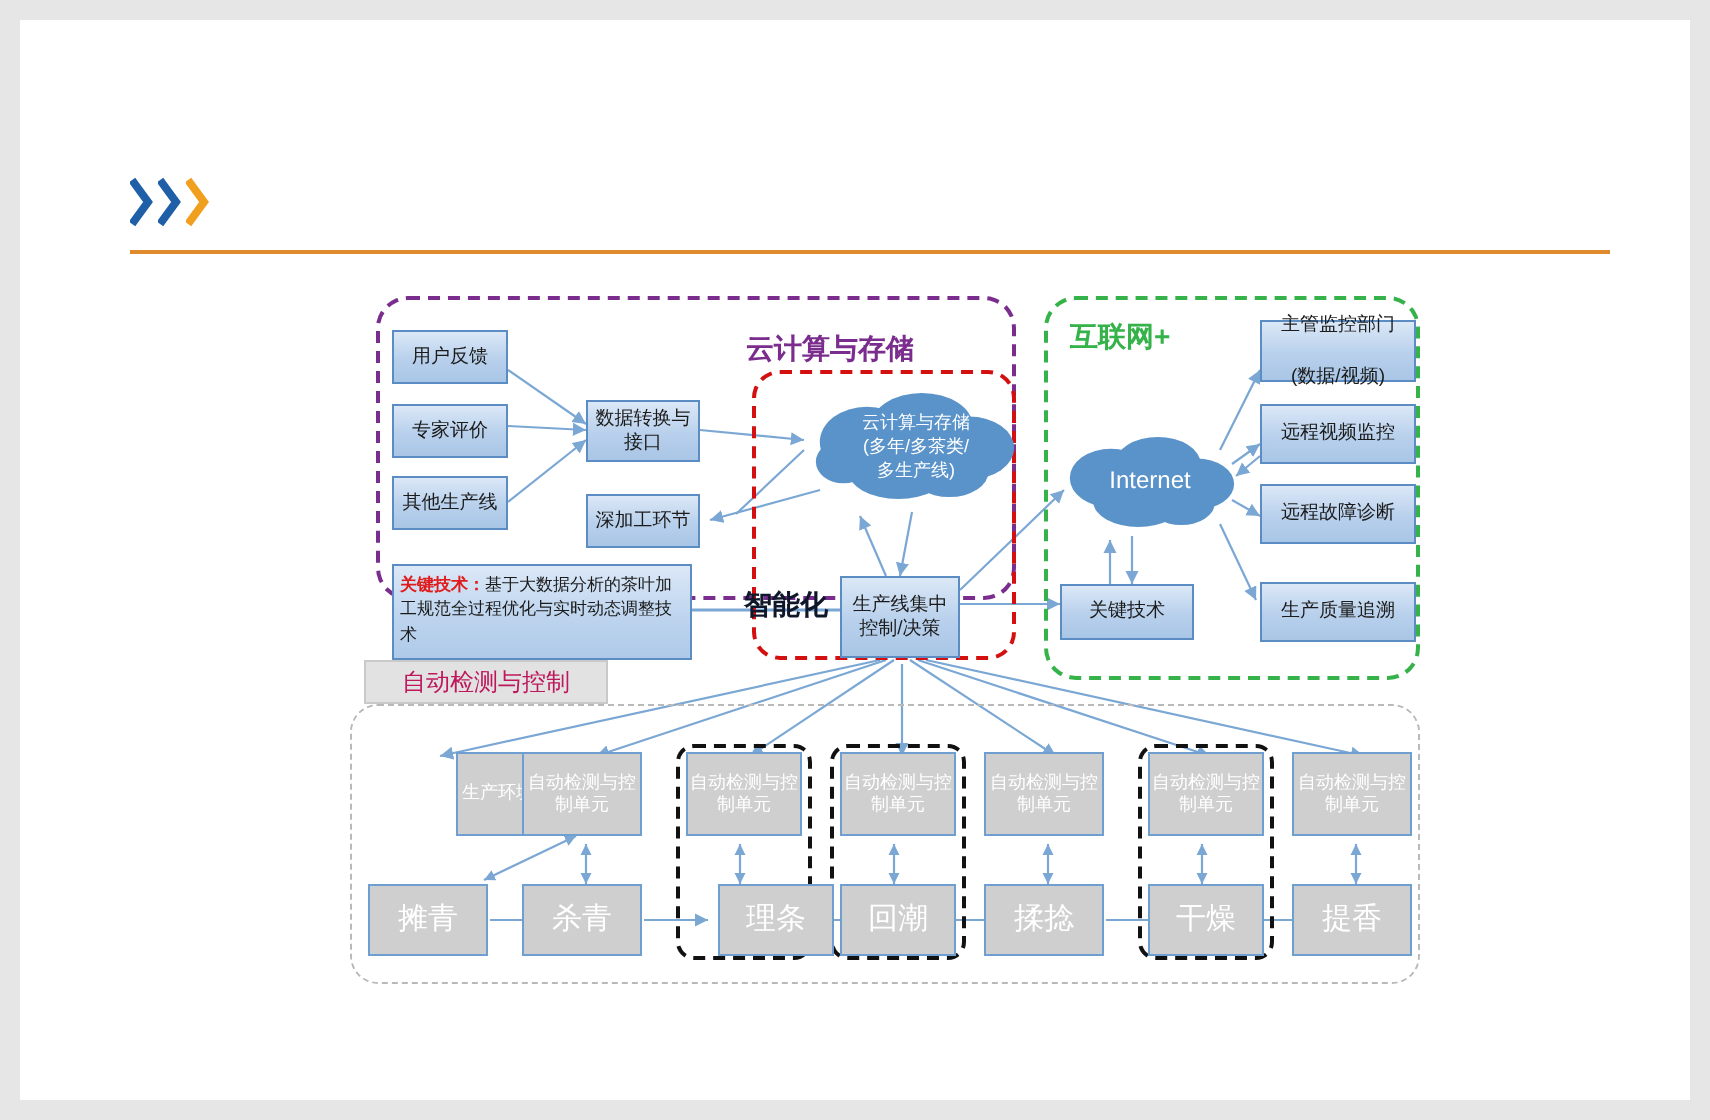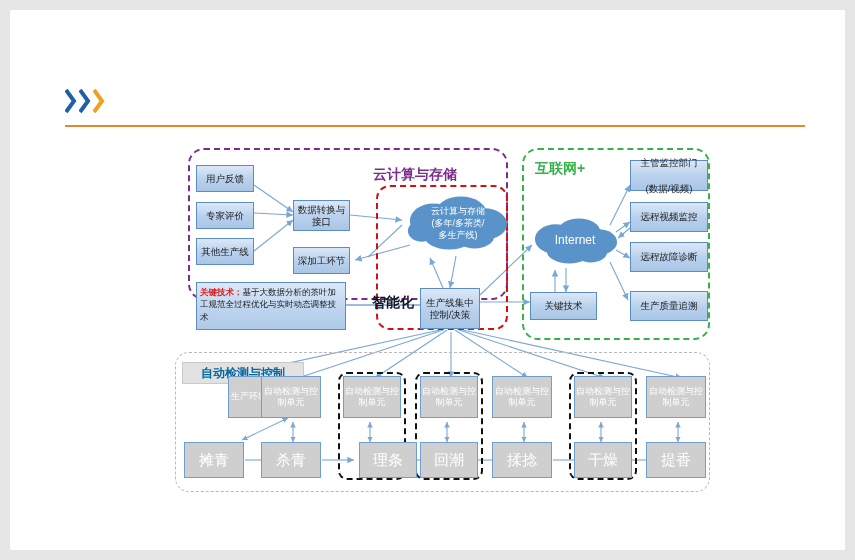--- a/index.html
+++ b/index.html
@@ -58,24 +58,24 @@
   #cloud-main{left:394px;top:183px;width:108px;height:62px;}
   #cloud-internet{left:520px;top:205px;width:90px;height:52px;}
   #cloud-internet .cloudtext{font-size:12px;}
 
   
   #bottom-region{
     position:absolute;left:165px;top:342px;width:535px;height:140px;
     border:1px dashed #b9b9b9;border-radius:14px;box-sizing:border-box;background:transparent;
   }
   #bottom-header{
-    position:absolute;left:172px;top:352px;width:122px;height:22px;
+    position:absolute;left:172px;top:320px;width:122px;height:22px;
     background:#e2e2e2;border:1px solid #c9c9c9;box-sizing:border-box;
     display:flex;align-items:center;justify-content:center;
-    font-size:12px;color:#0369a1;font-weight:bold;
+    font-size:12px;color:#be185d;font-weight:normal;
   }
   .gbox{
     position:absolute;box-sizing:border-box;
     background:#cfcfcf;border:1px solid #6f9ed0;
     display:flex;align-items:center;justify-content:center;text-align:center;
     color:#ffffff;line-height:1.25;
   }
   .gbox.unit{font-size:9px;}
   .gbox.step{font-size:15px;}
   .dashbox{

